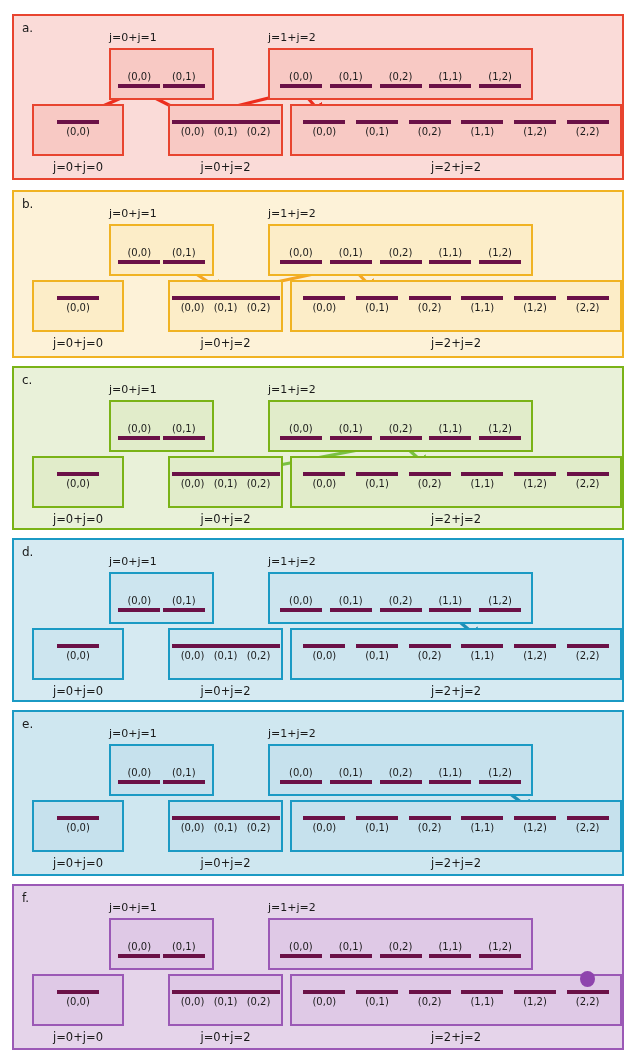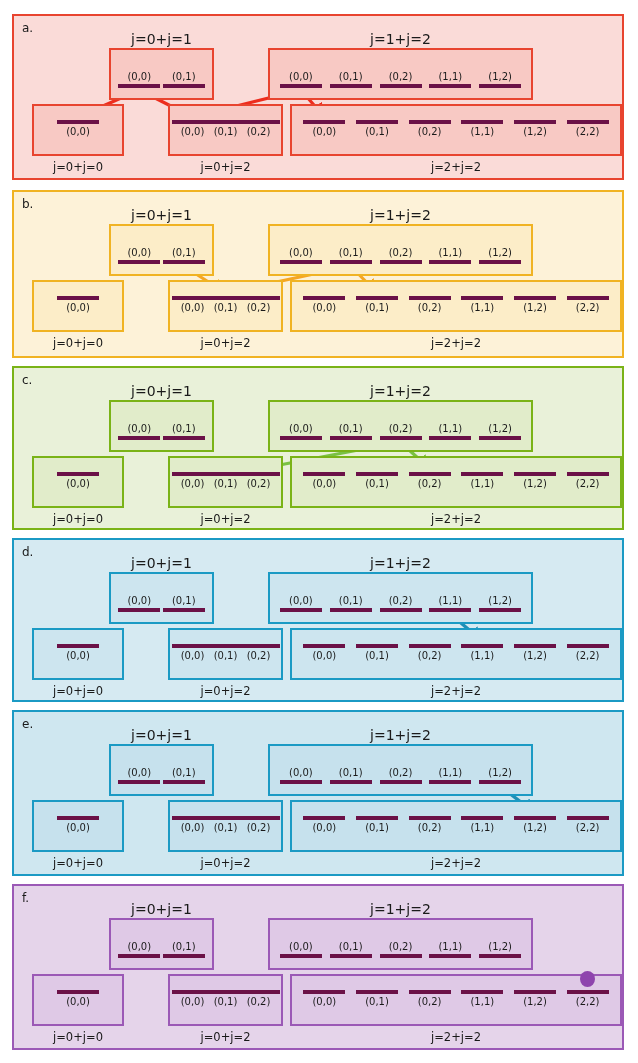--- a/index.html
+++ b/index.html
@@ -4,21 +4,21 @@
 <style>
   html,body{margin:0;padding:0;background:#ffffff;}
   body{width:638px;height:1063px;font-family:"DejaVu Sans","Liberation Sans",sans-serif;}
   #sheet{position:relative;width:638px;height:1063px;overflow:hidden;}
 
   .panel{position:absolute;left:12px;width:612px;box-sizing:border-box;border-width:2px;border-style:solid;}
   .panel-letter{position:absolute;left:8px;top:5px;font-size:12px;color:#1a1a1a;font-weight:400;}
 
   .group{position:absolute;box-sizing:border-box;border-width:2px;border-style:solid;}
 
-  .toplabel{position:absolute;font-size:14px;color:#1a1a1a;white-space:nowrap;text-align:center;}
+  .toplabel{position:absolute;font-size:11px;color:#1a1a1a;white-space:nowrap;}
   .botlabel{position:absolute;font-size:11.5px;color:#1a1a1a;white-space:nowrap;text-align:center;}
 
   .level{position:absolute;}
   .level .bar{position:absolute;left:0;top:0;height:4px;width:100%;background:#6b1147;border-radius:0;}
   .level .lbl{position:absolute;left:50%;transform:translateX(-50%);font-size:10px;color:#1a1a1a;white-space:nowrap;}
   .level.above .lbl{bottom:6px;}
   .level.below .lbl{top:6px;}
 
   .dot{position:absolute;width:15px;height:16px;border-radius:50%;background:#8e44ad;}
 

